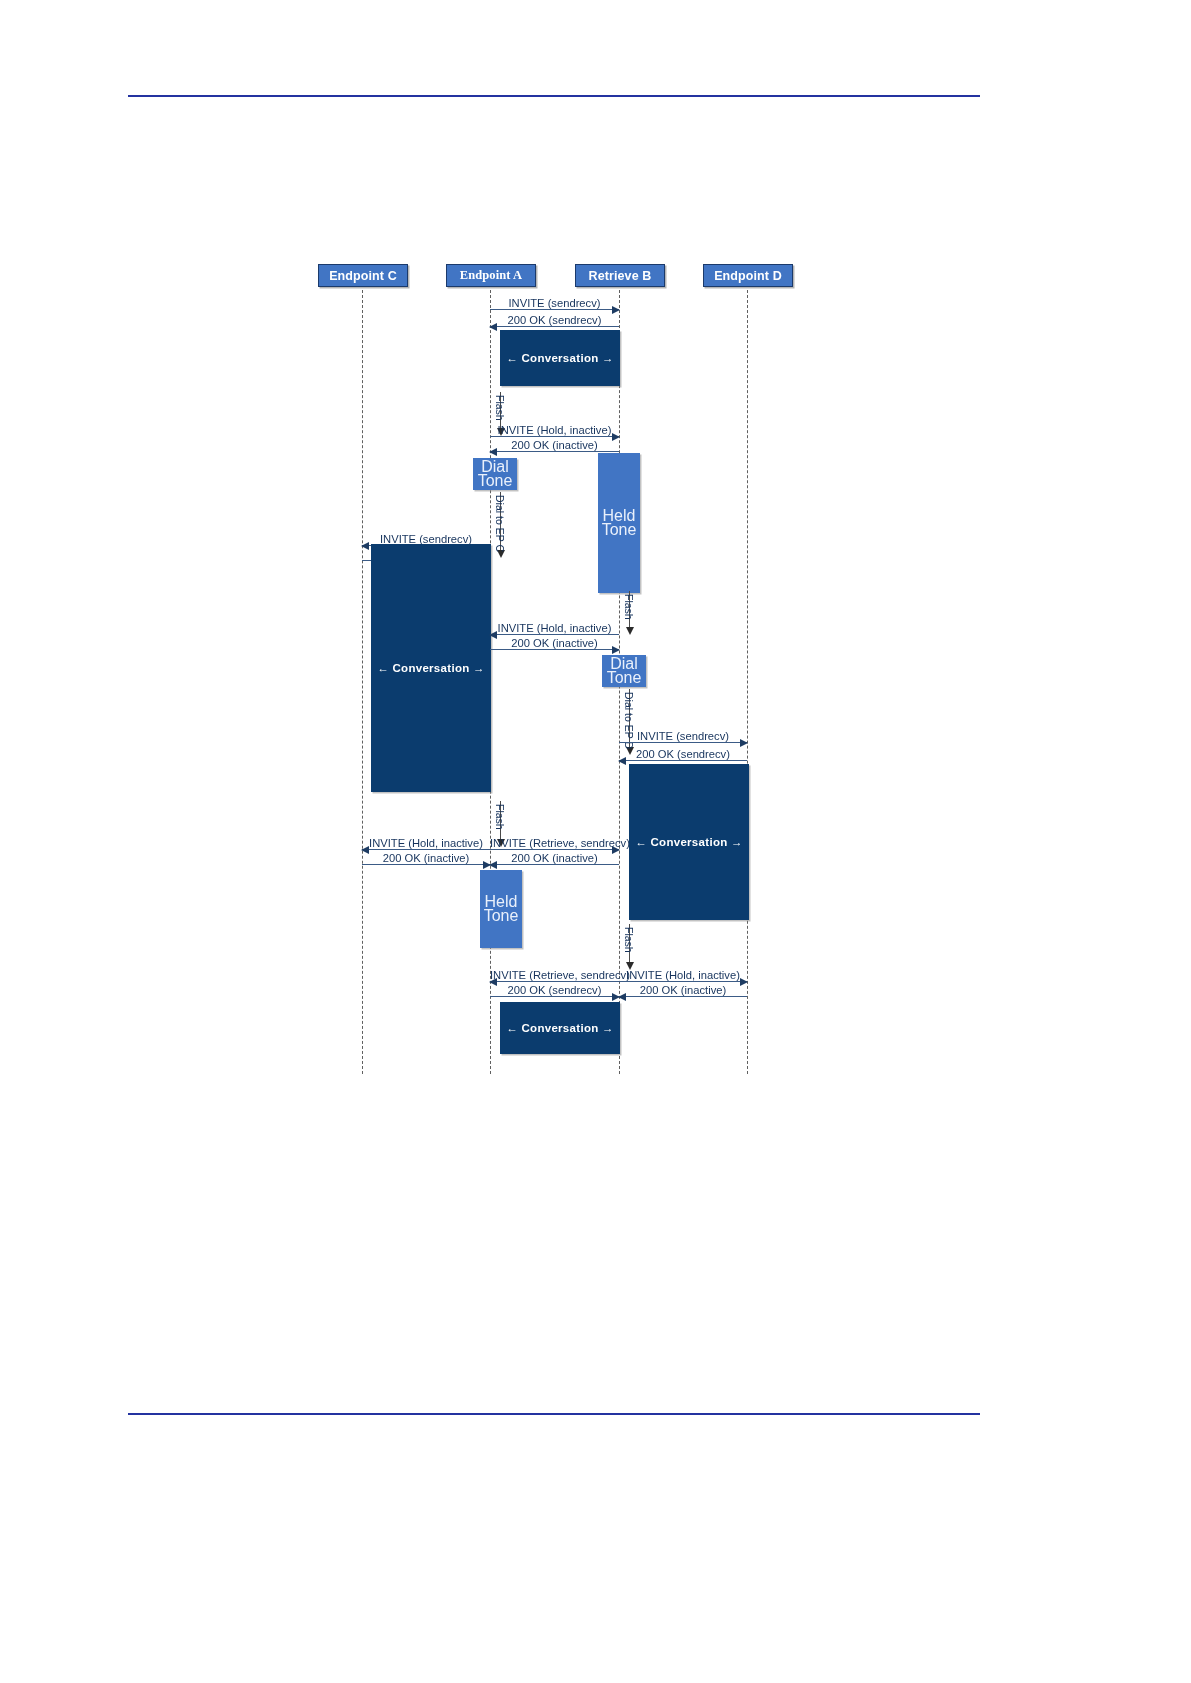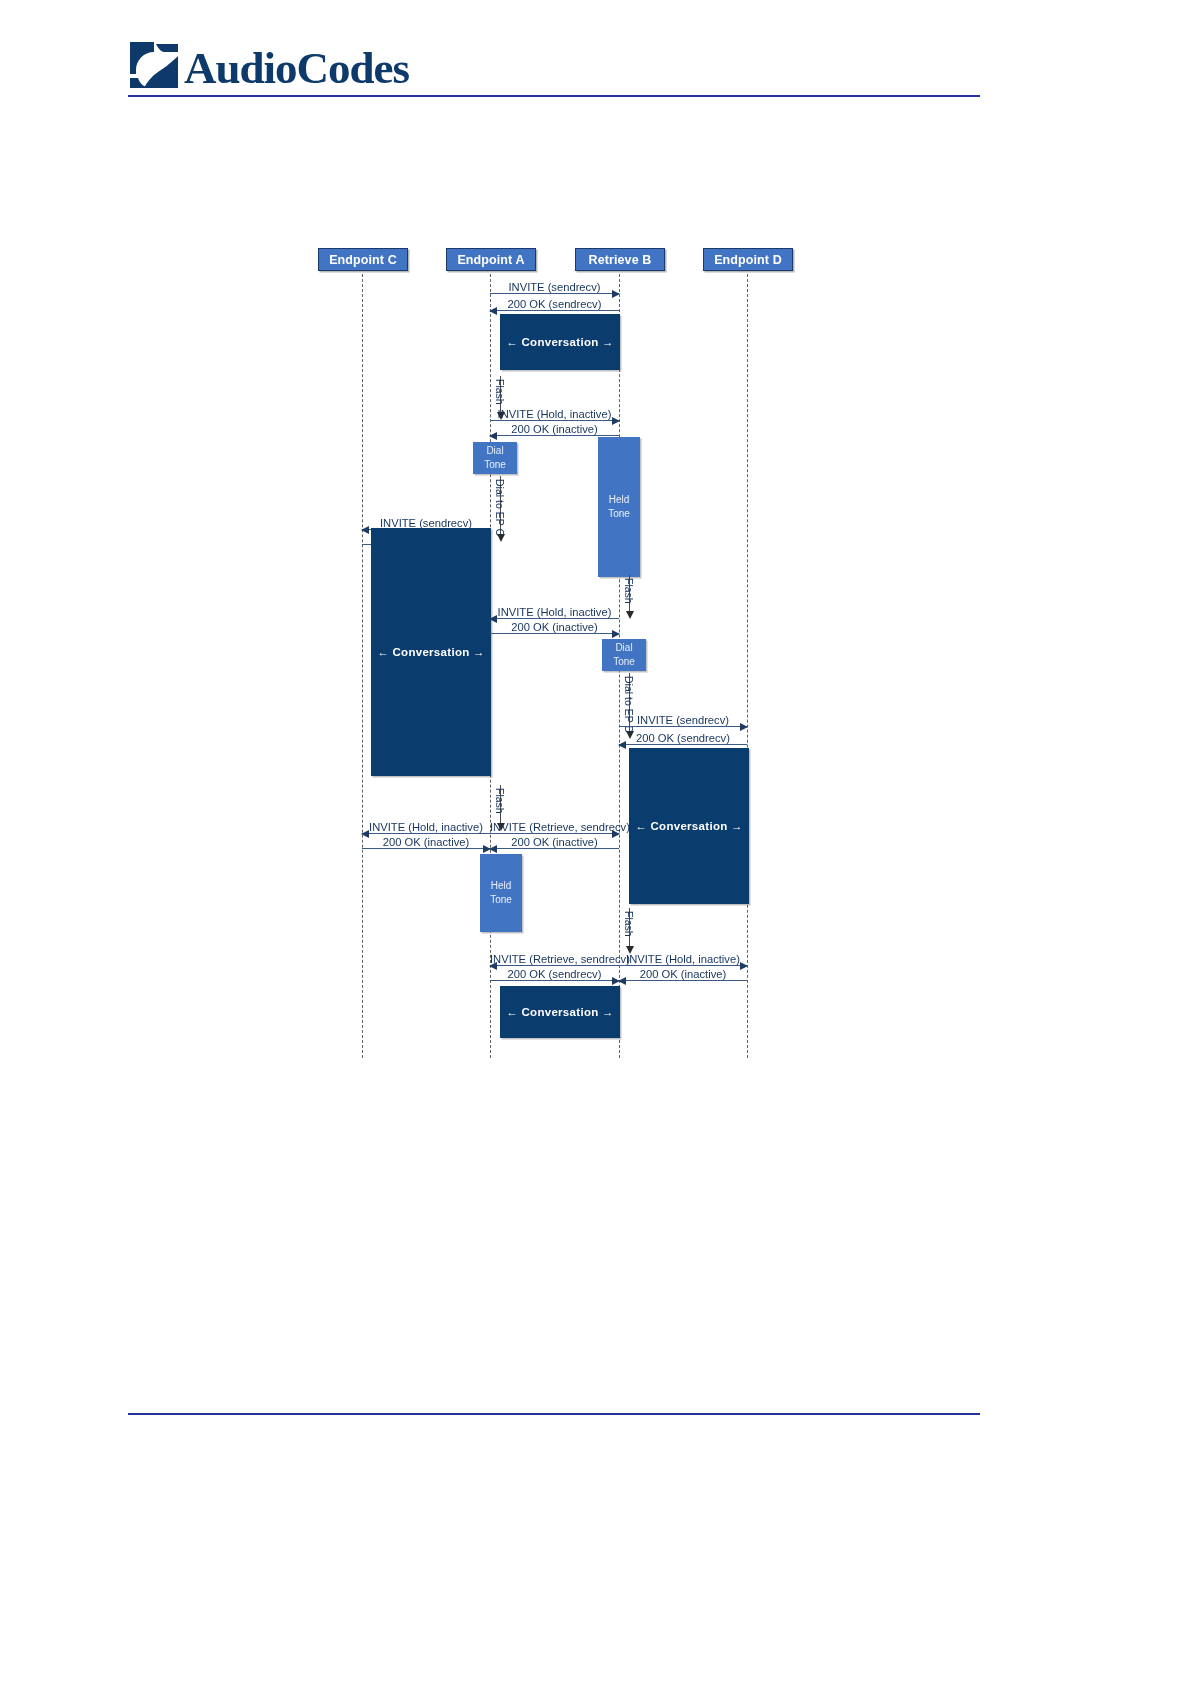--- a/index.html
+++ b/index.html
@@ -24,21 +24,21 @@
   .header-rule{
     position:absolute;left:128px;top:95px;width:852px;height:0;
     border-top:2px solid #2433a0;
   }
   .footer-rule{
     position:absolute;left:128px;top:1413px;width:852px;height:0;
     border-top:2px solid #2433a0;
   }
 
   
-  .diagram{position:absolute;left:318px;top:248px;width:500px;height:810px;}
+  .diagram{position:absolute;left:318px;top:264px;width:500px;height:810px;}
 
   .lifeline{
     position:absolute;width:0;border-left:1.6px dashed #606060;
     top:26px;
   }
   .ep-box{
     position:absolute;top:0;height:21px;
     background:#4175c4;border:1.3px solid #1b3a6b;
     color:#ffffff;font-size:12.5px;font-weight:bold;
     display:flex;align-items:center;justify-content:center;
@@ -70,57 +70,44 @@
   
   .conv{
     position:absolute;background:#0b3c6e;color:#ffffff;
     display:flex;align-items:center;justify-content:center;
     font-size:11.5px;font-weight:bold;letter-spacing:.3px;
     box-shadow:1.5px 1.5px 0 rgba(120,120,120,.45);
   }
   .tone{
     position:absolute;background:#4175c4;color:#e9f0fb;
     display:flex;align-items:center;justify-content:center;
-    text-align:center;font-size:10px;line-height:14px;
+    text-align:center;font-size:16px;line-height:14px;
     box-shadow:1.5px 1.5px 0 rgba(120,120,120,.45);
   }
   .tone span{display:block;}
 </style>
 </head>
 <body>
 
 <div class="page">
 
-  <div class="header">
-    <div class="logo">
-      <div class="logo-mark">
-        <svg width="52" height="50" viewBox="0 0 52 50" aria-hidden="true">
-          <path d="M2,2 L26,2 L26,12 C16,12 8,20 8,30 L8,34 L2,34 Z" fill="#0d3a6b"></path>
-          <path d="M2,38 L10,38 C12,44 16,47 22,48 L2,48 Z" fill="#0d3a6b"></path>
-          <path d="M16,48 L50,48 L50,16 C50,16 40,26 30,32 C24,36 19,42 16,48 Z" fill="#0d3a6b"></path>
-          <path d="M28,4 L50,4 L50,12 L36,12 C33,12 30,8 28,4 Z" fill="#0d3a6b"></path>
-        </svg>
-      </div>
-      <div class="logo-text">AudioCodes</div>
-    </div>
-  </div>
   <div class="header-rule"></div>
   <div class="footer-rule"></div>
 
   <div class="diagram">
 
     <div class="lifeline" style="left:44px;height:784px;"></div>
     <div class="lifeline" style="left:172px;height:784px;"></div>
     <div class="lifeline" style="left:301px;height:784px;"></div>
     <div class="lifeline" style="left:429px;height:784px;"></div>
 
     <div class="ep-box" style="left:0px;width:88px;">
       <span>Endpoint C</span>
     </div>
-    <div class="ep-box" style="left:128px;width:88px;">
+    <div class="ep-box" style="left:128px;width:88px;font-family:Liberation Serif, serif;">
       <span>Endpoint A</span>
     </div>
     <div class="ep-box" style="left:257px;width:88px;">
       <span>Retrieve B</span>
     </div>
     <div class="ep-box" style="left:385px;width:88px;">
       <span>Endpoint D</span>
     </div>
 
     <div class="msg" style="left:172px;width:129px;top:45px;">

